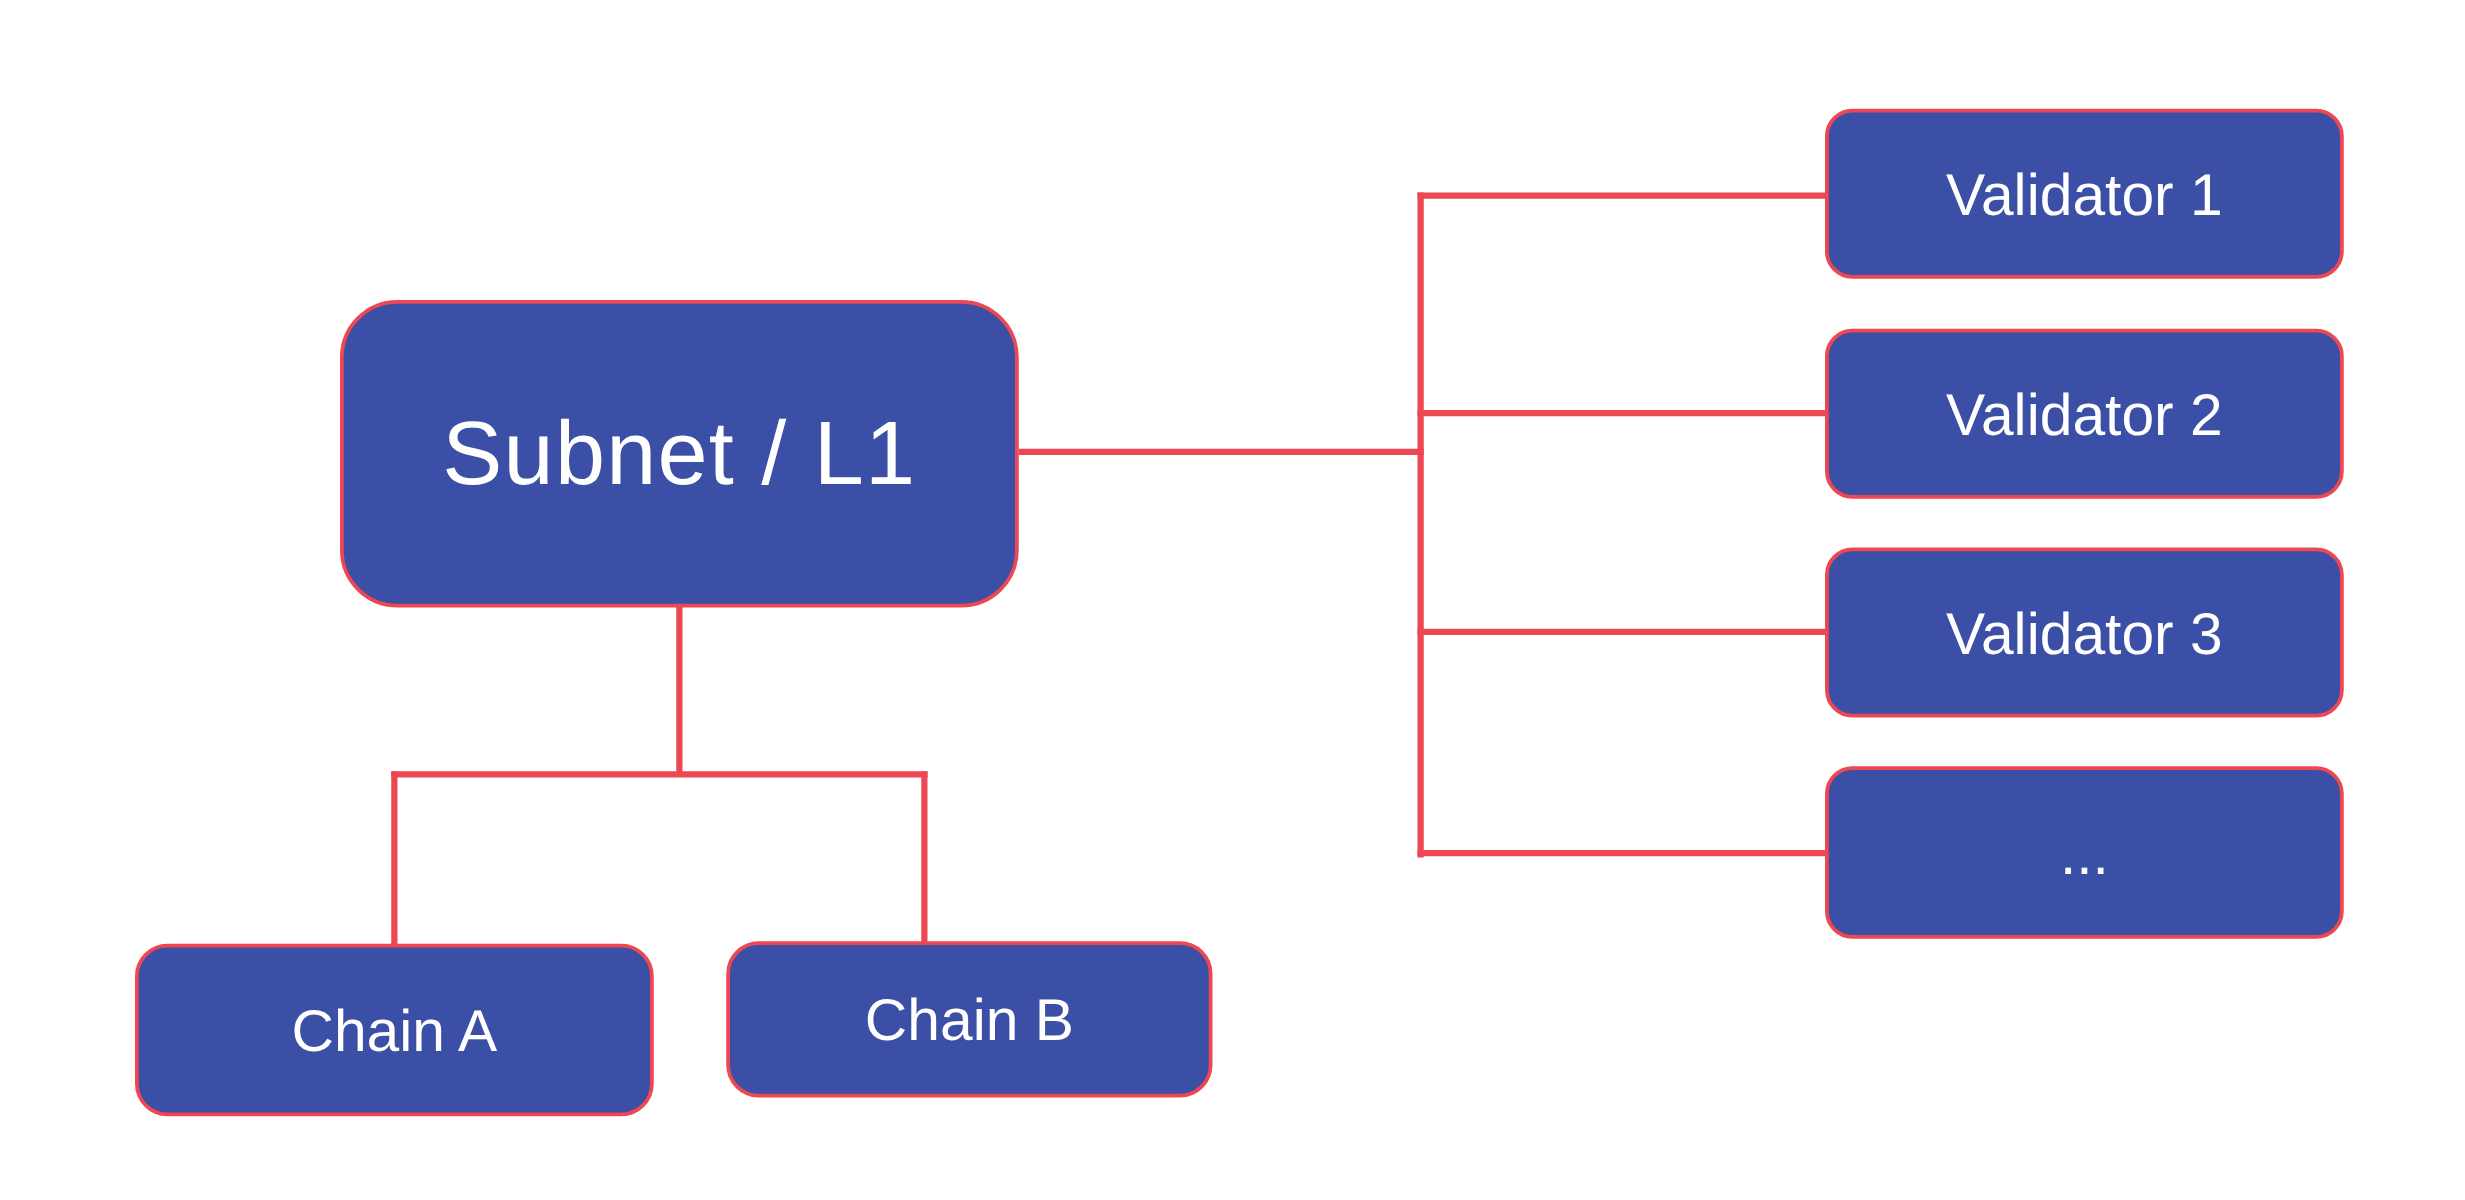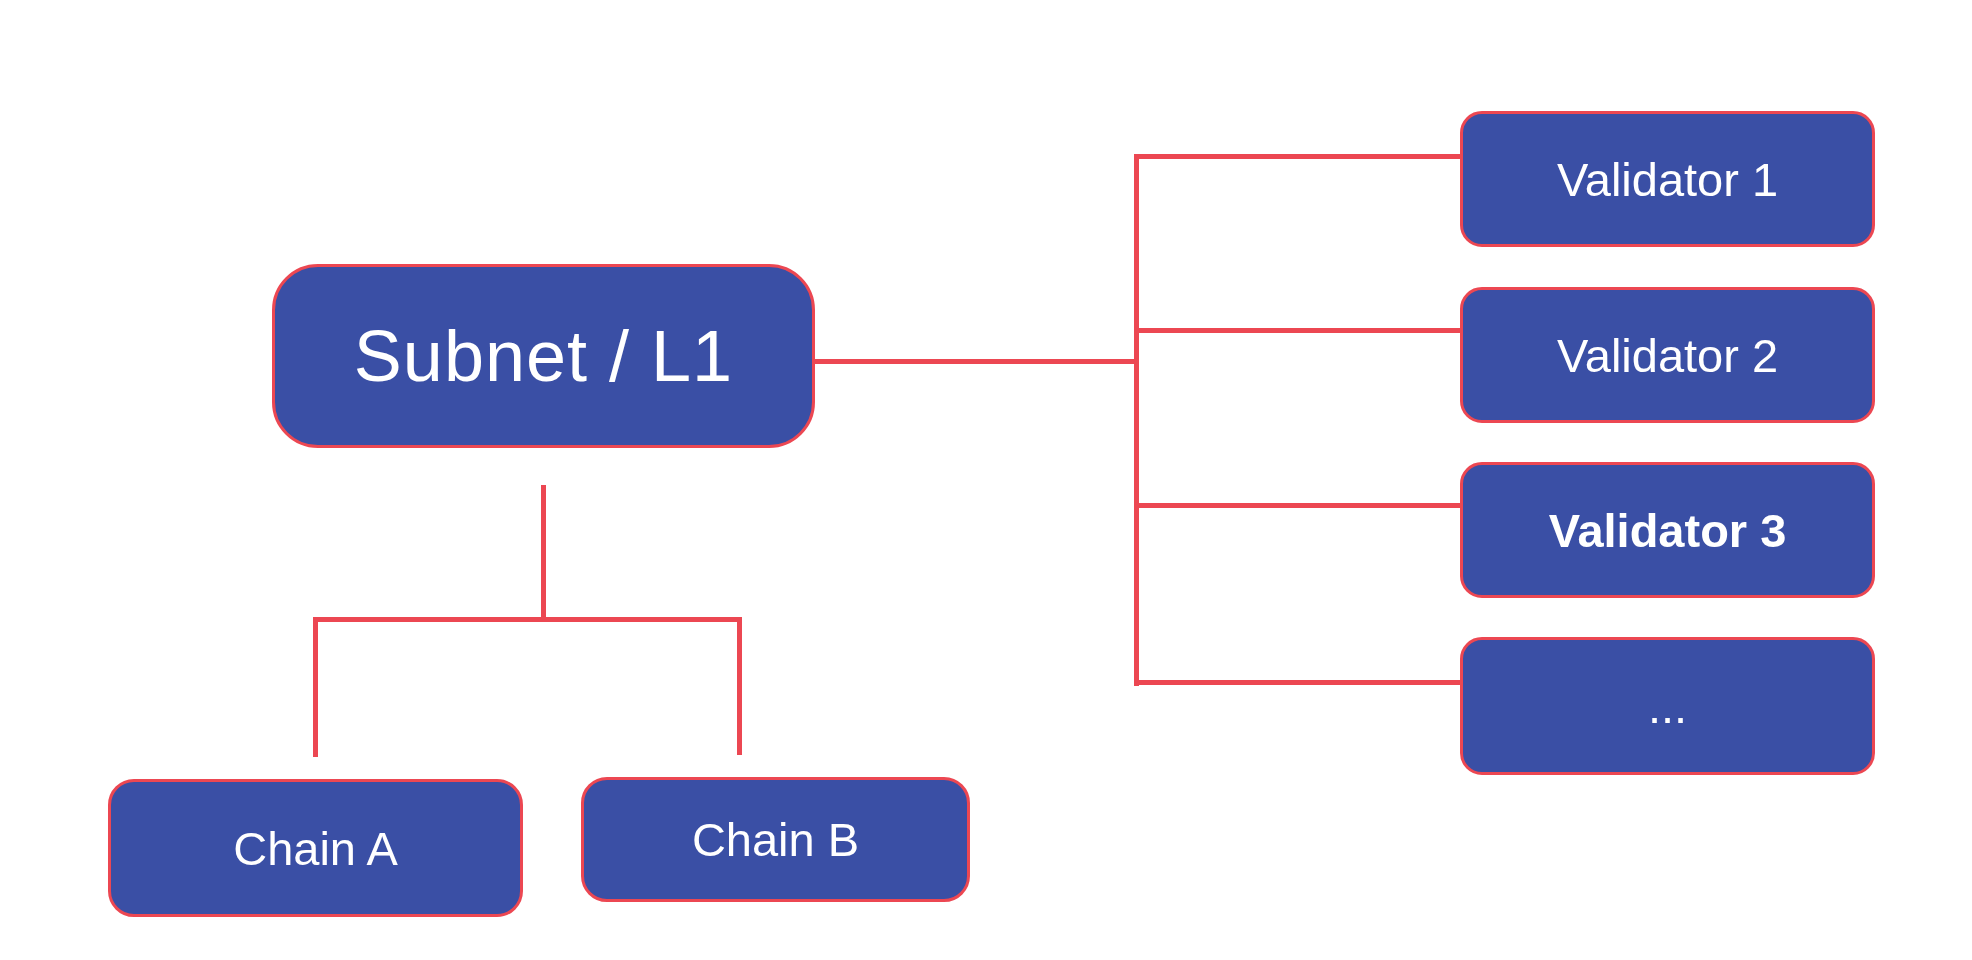--- a/index.html
+++ b/index.html
@@ -37,34 +37,33 @@
     background: var(--node-fill, #3a4fa5);
     border: 3px solid var(--connector, #ec4752);
     color: var(--label, #ffffff);
     display: flex;
     align-items: center;
     justify-content: center;
     text-align: center;
     font-size: 47px;
     line-height: 1;
     border-radius: 22px;
-    margin-top: 24px;
   }
   .n-subnet {
-    left: 272px; top: 240px; width: 543px; height: 184px;
+    left: 272px; top: 240px; width: 543px; height: 246px;
     border-radius: 46px;
     font-size: 72px;
     letter-spacing: 1px;
   }
   .n-chain-a { left: 108px;  top: 755px; width: 415px; height: 138px; border-radius: 26px; justify-content: center; }
   .n-chain-b { left: 581px;  top: 753px; width: 389px; height: 125px; border-radius: 26px; }
   .n-val     { left: 1460px; width: 415px; height: 136px; }
   .n-val-1   { top: 87px; }
   .n-val-2   { top: 263px; }
-  .n-val-3   { top: 438px; font-weight: bold; }
+  .n-val-3   { top: 438px; }
   .n-val-more{ top: 613px; height: 138px; }
 </style>
 </head>
 <body>
 
 <div class="canvas">
 
   <div class="line l-subnet-trunk"></div>
   <div class="line l-trunk"></div>
   <div class="line l-branch-v1"></div>

